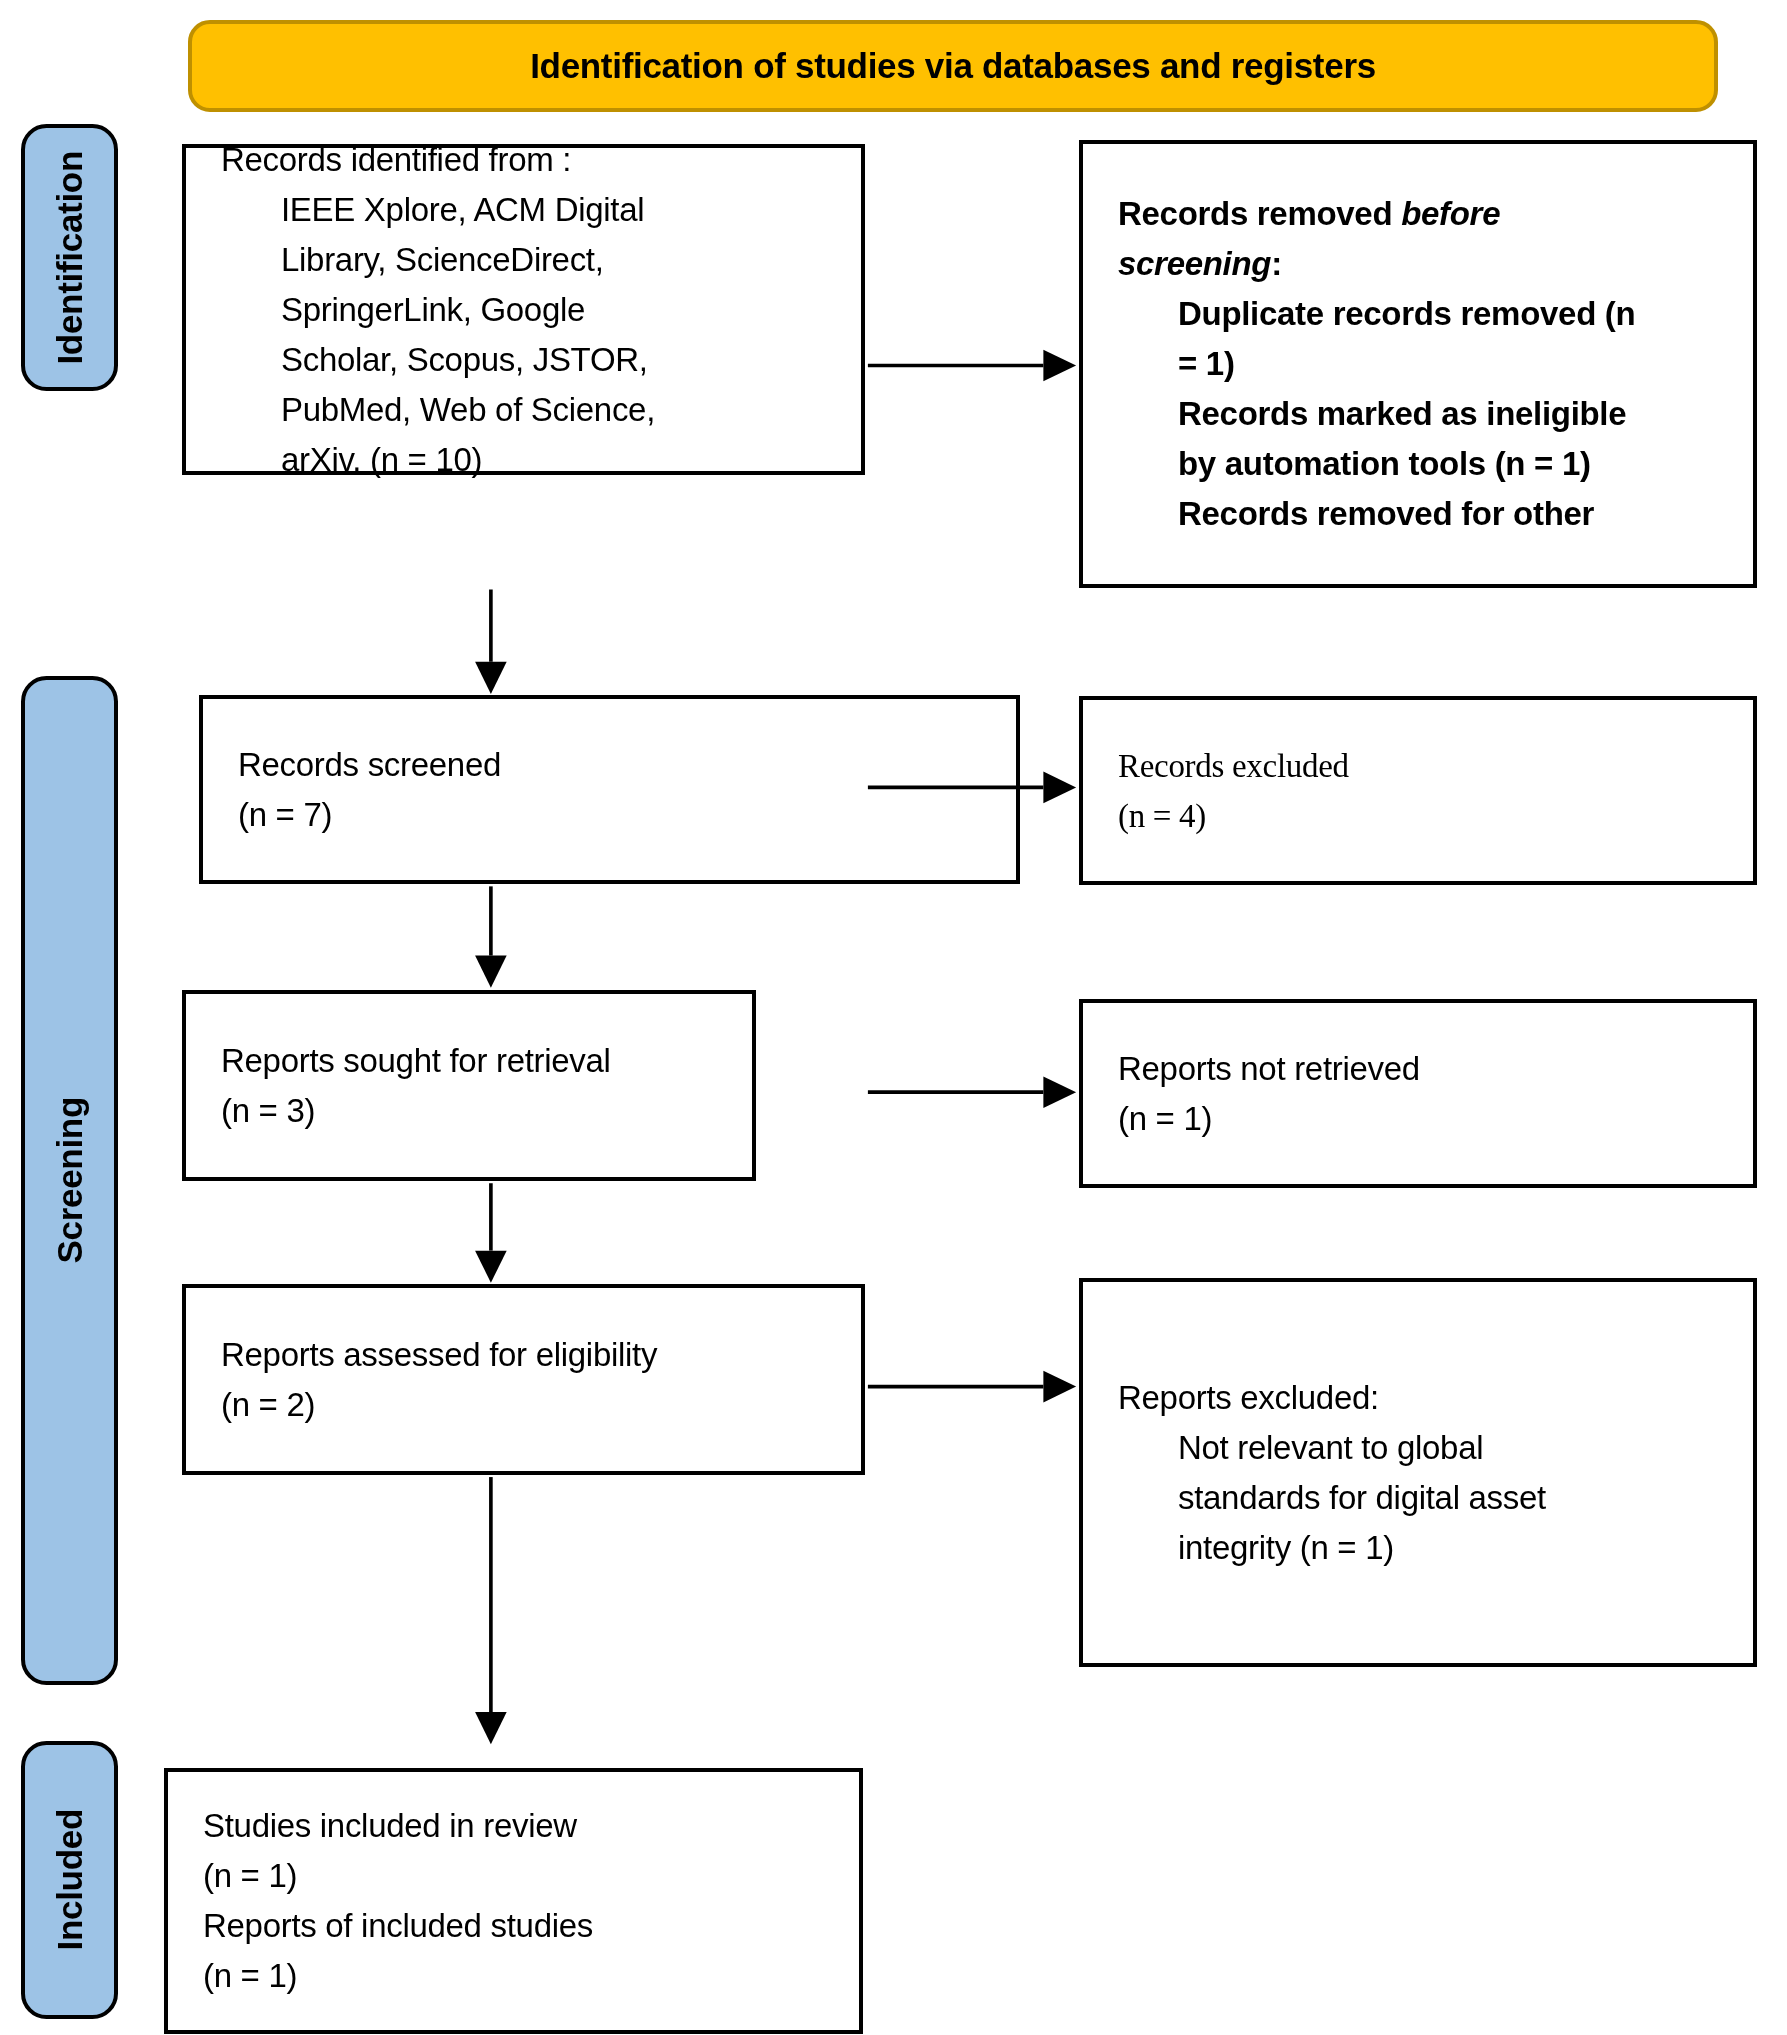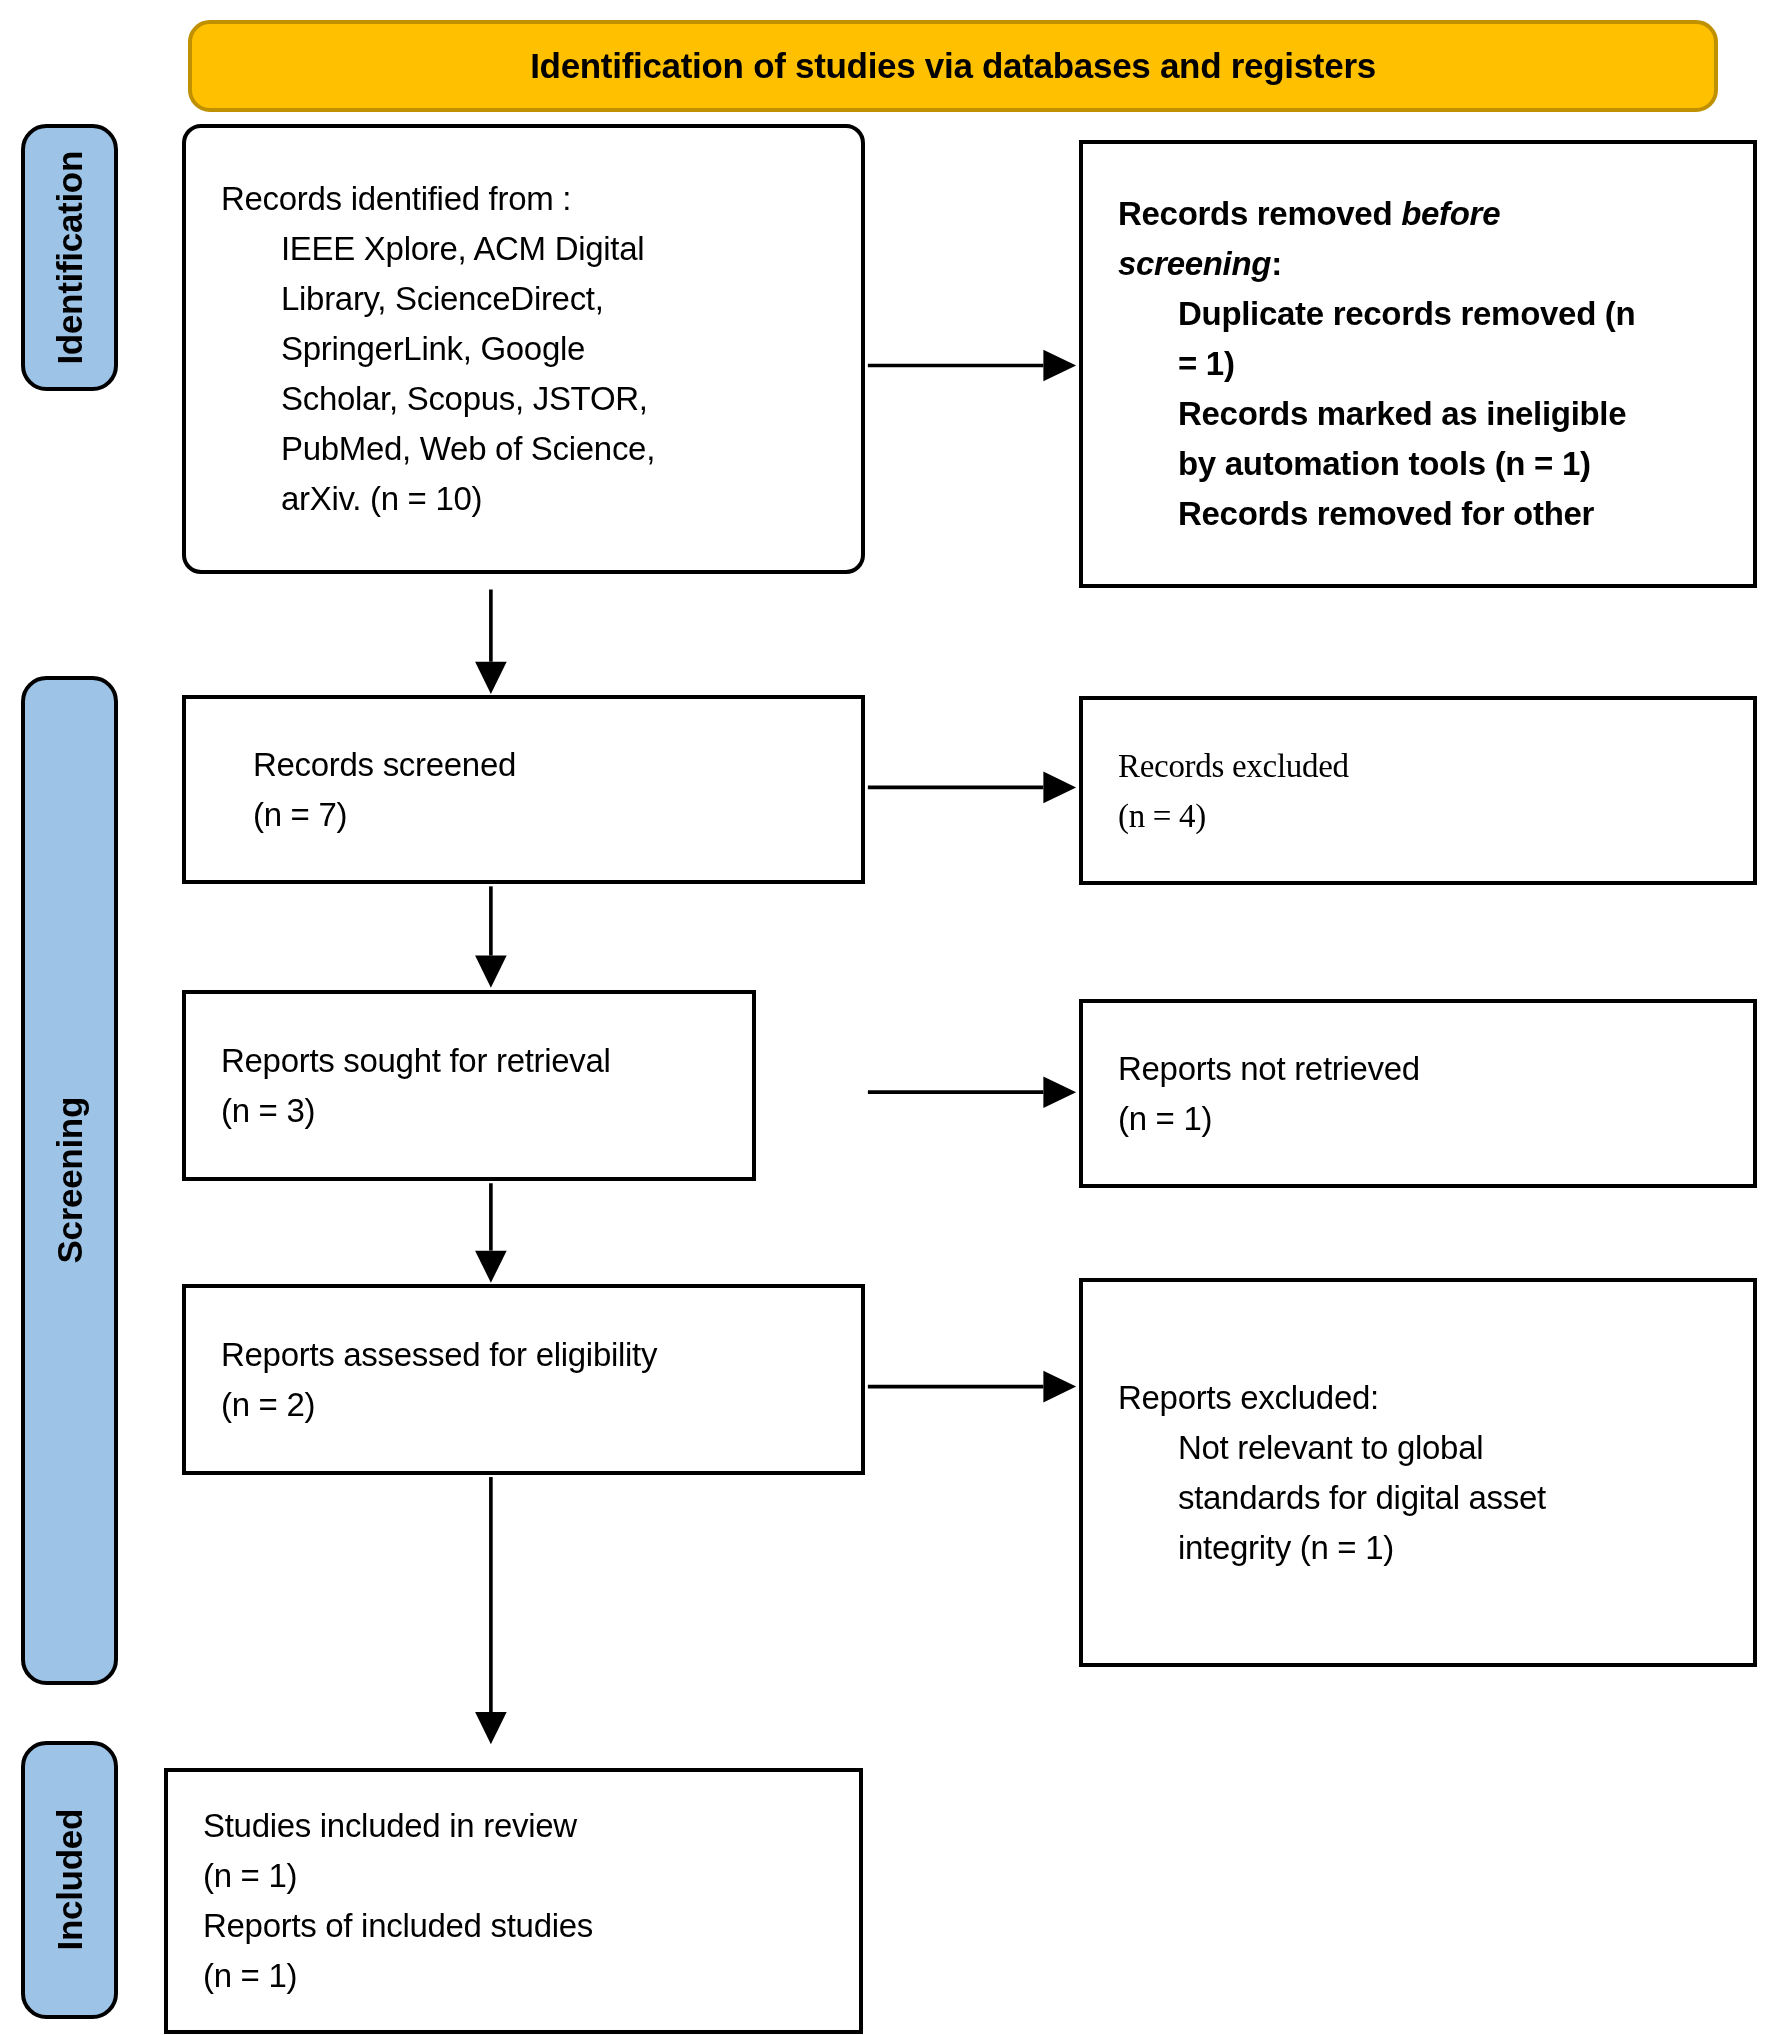--- a/index.html
+++ b/index.html
@@ -71,23 +71,23 @@
   .box-text {
     padding-left: 35px;
     padding-right: 9.7px;
     font-size: 33px;
     line-height: 50px;
     letter-spacing: -0.3px;
   }
   .box-text .line { white-space: nowrap; }
   .box-text .line.indent { padding-left: 60px; }
   .box-text em { font-style: italic; }
-  #box-identified        { left: 182px;  top: 124px;  width: 683px; height: 450px; border-radius: 19px; }
+  #box-identified        { left: 182px;  top: 144px;  width: 683px; height: 331px; }
   #box-removed           { left: 1079px; top: 140px;  width: 678px; height: 448px; font-weight: bold; }
-  #box-screened          { left: 182px;  top: 695px; width: 683px; height: 189px; padding-left: 32px; }
+  #box-screened          { left: 199px;  top: 695px; width: 821px; height: 189px; }
   #box-excluded          { left: 1079px; top: 696px; width: 678px; height: 189px; font-family: Liberation Serif, serif; }
   #box-sought            { left: 182px;  top: 990px; width: 574px; height: 191px; }
   #box-not-retrieved     { left: 1079px; top: 999px; width: 678px; height: 189px; }
   #box-assessed          { left: 182px;  top: 1284px; width: 683px; height: 191px; }
   #box-reports-excluded  { left: 1079px; top: 1278px; width: 678px; height: 389px; }
   #box-studies-included  { left: 164px;  top: 1768px; width: 699px; height: 266px; }
   
   svg.connectors {
     position: absolute;
     left: 0; top: 0;

